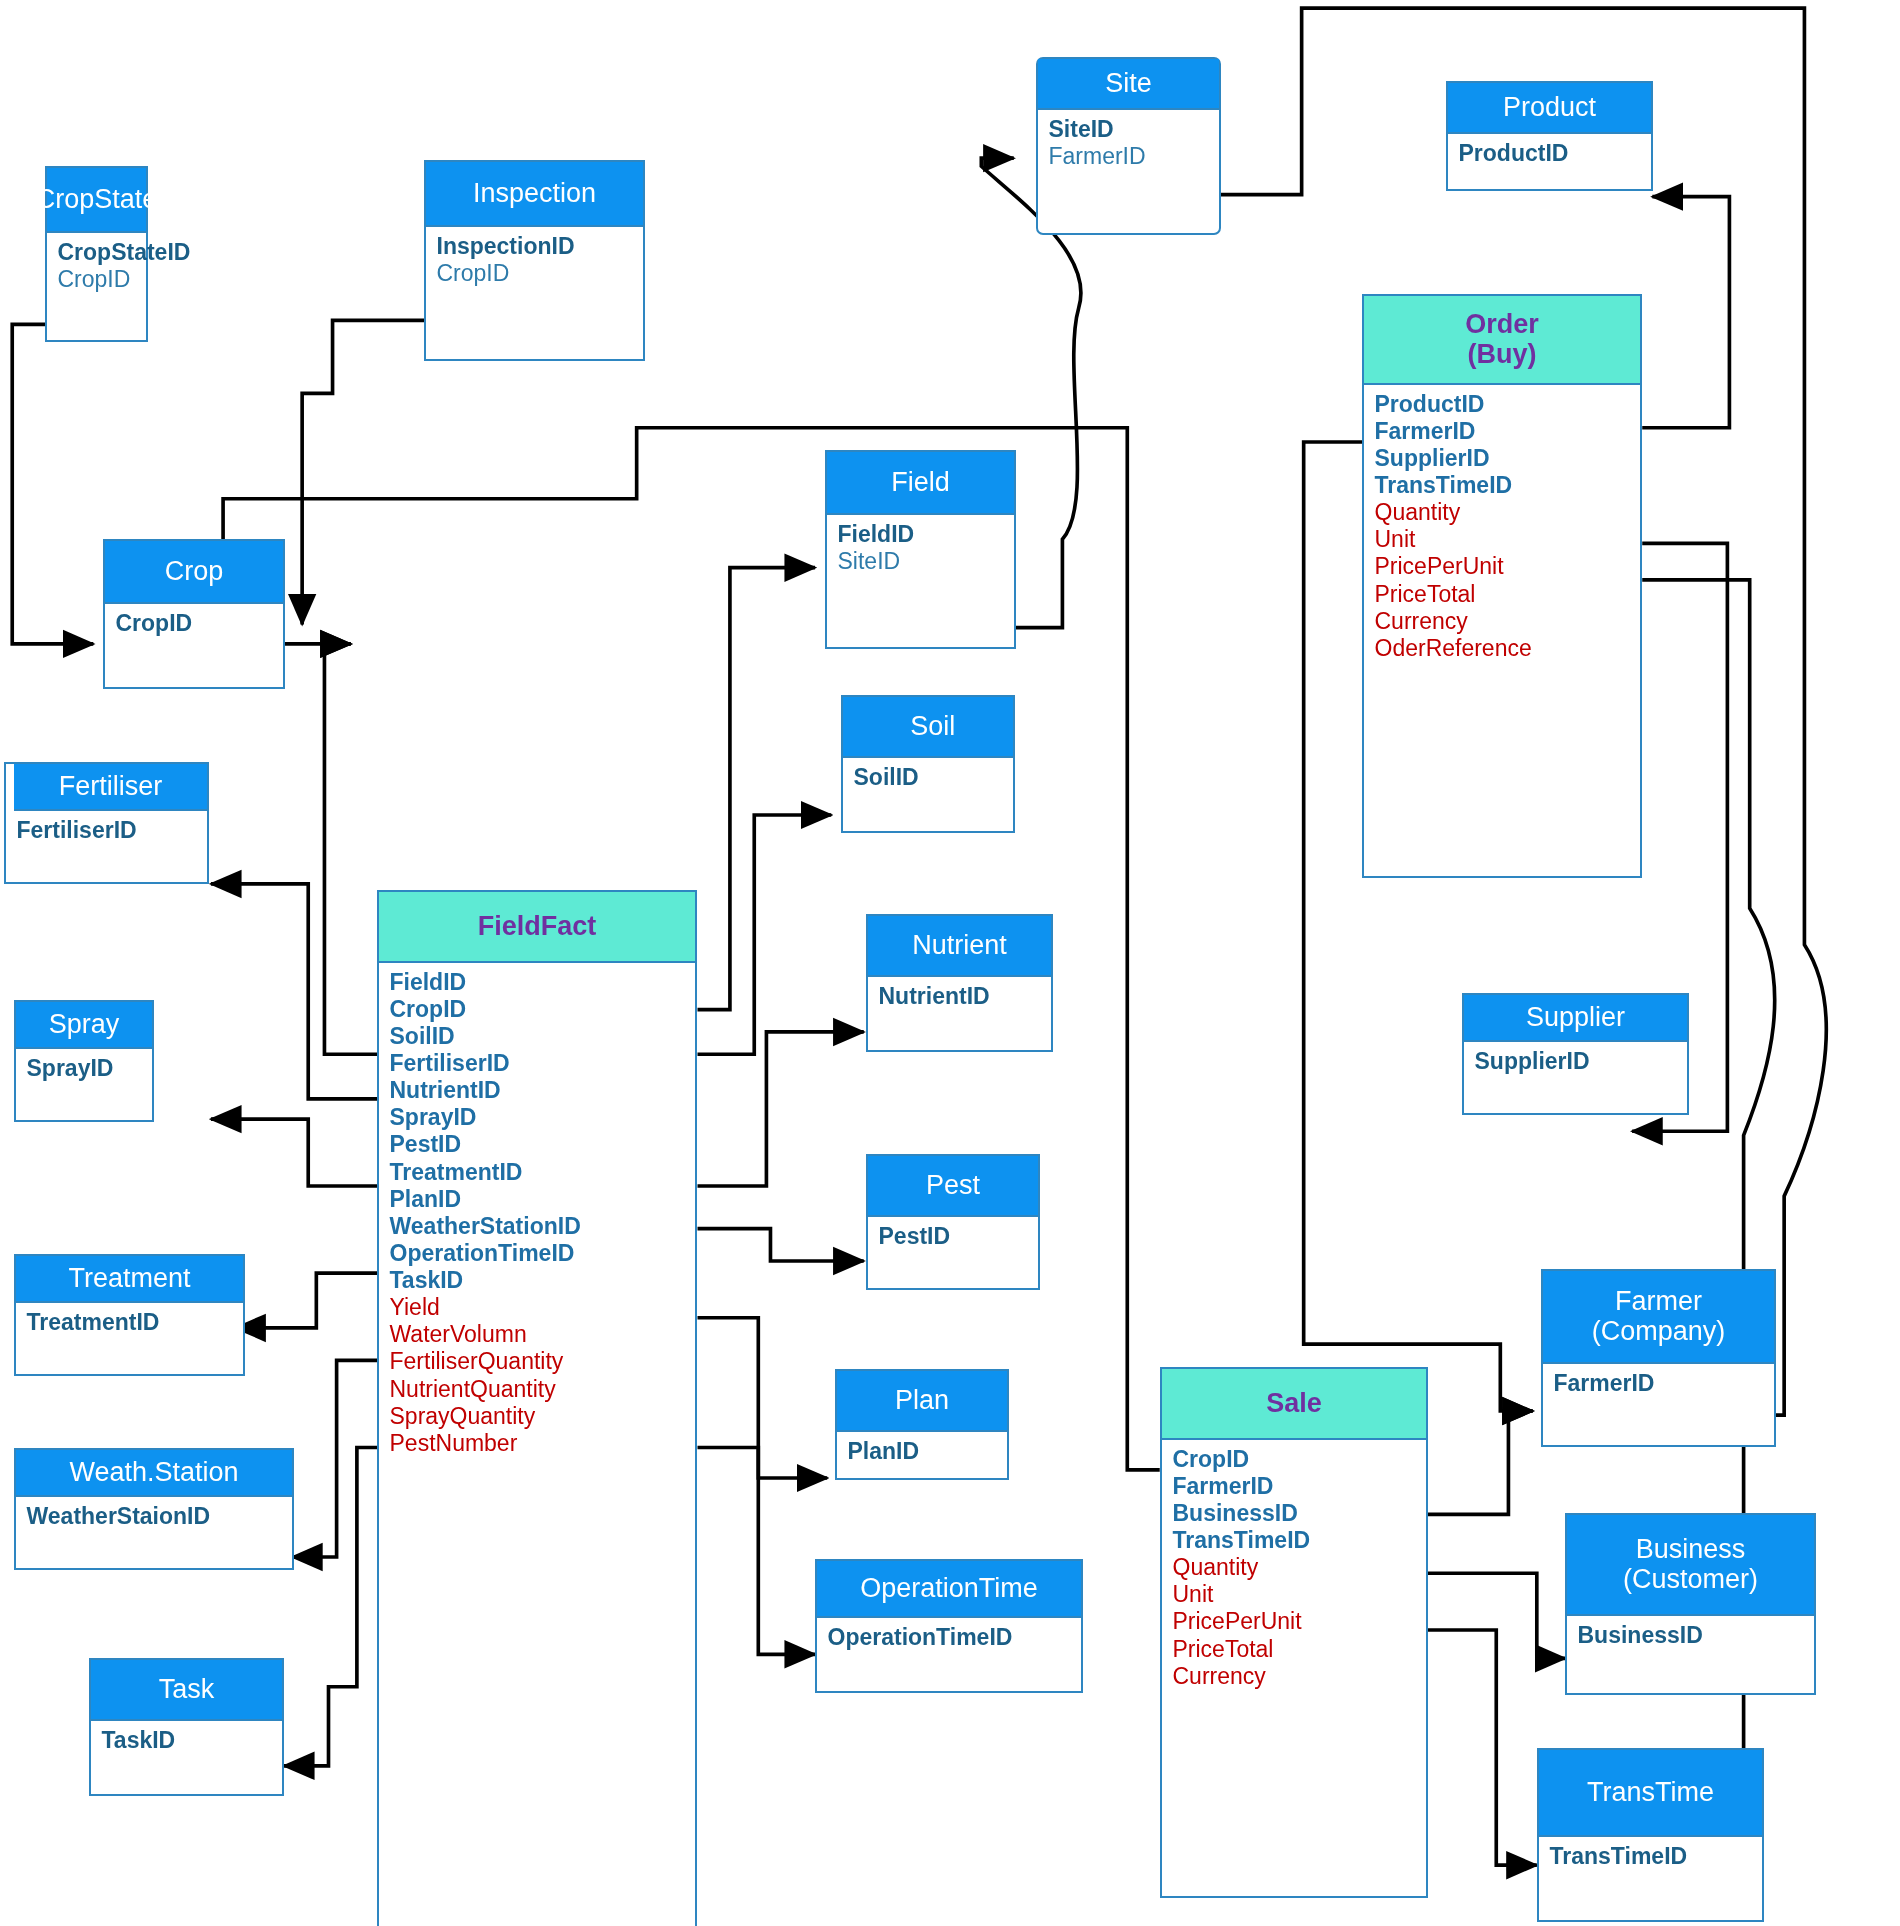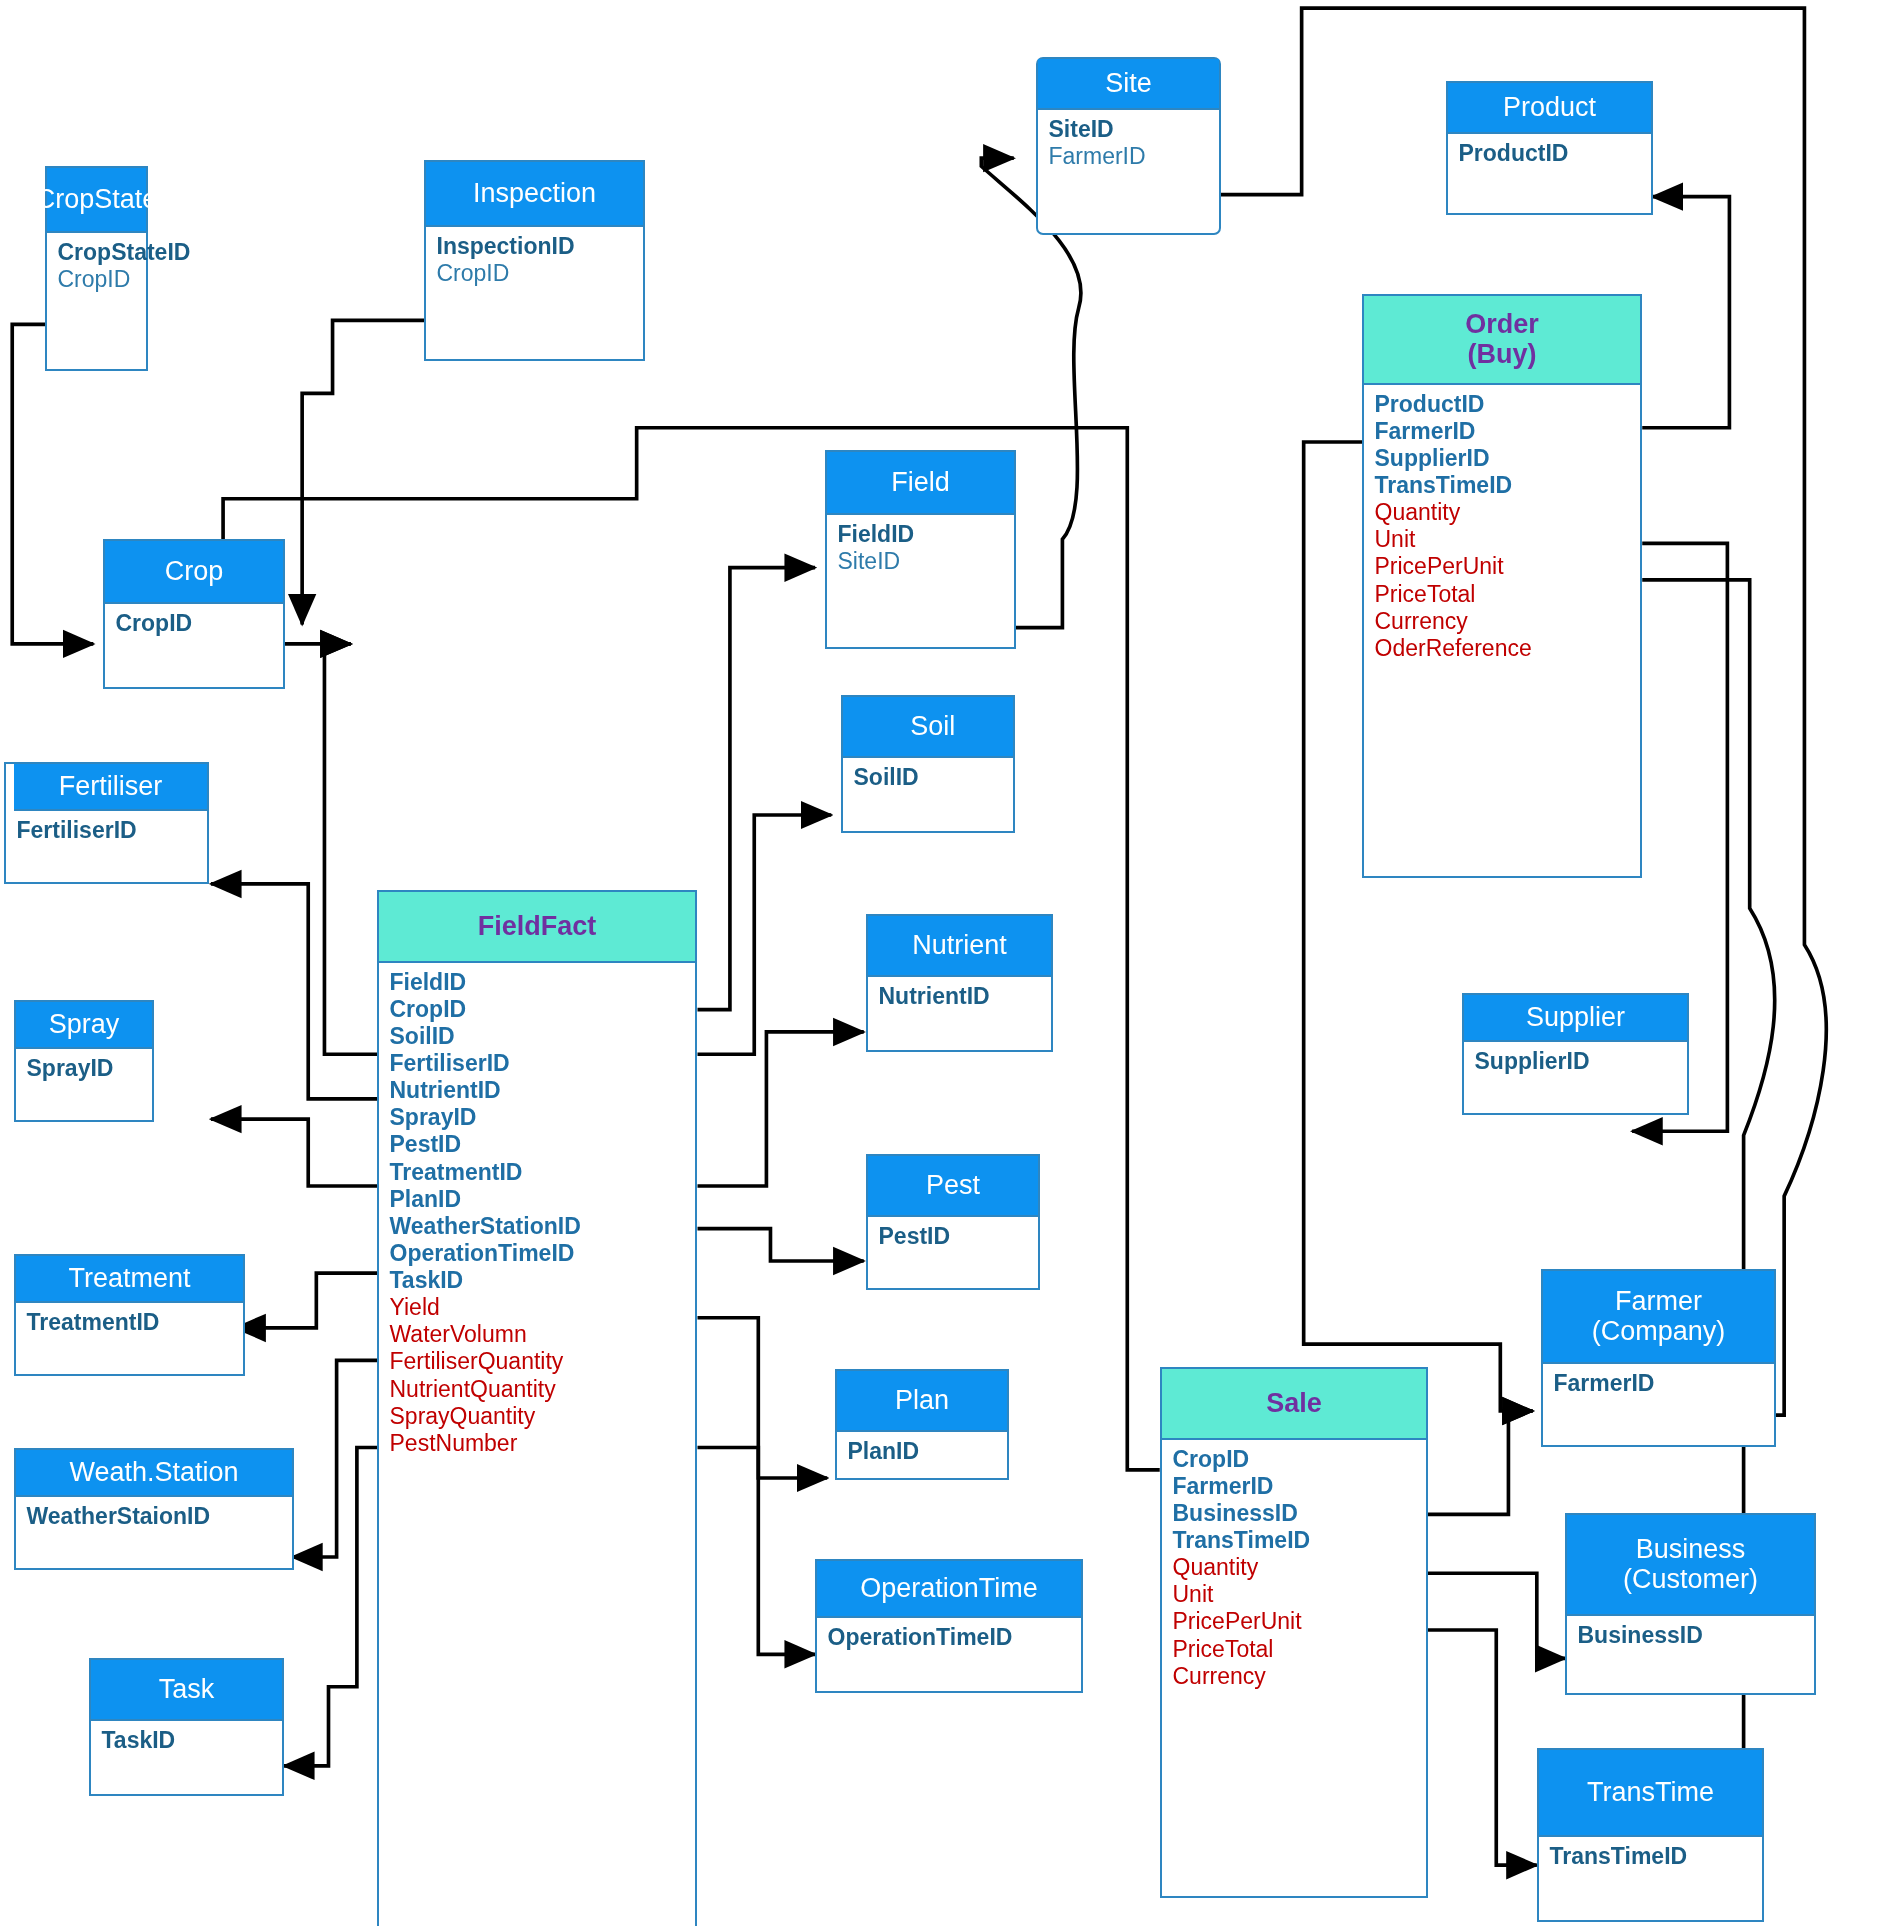--- a/index.html
+++ b/index.html
@@ -107,21 +107,21 @@
       <path d="M4050,1430 L4315,1430 L4315,2240 C4430,2420 4360,2650 4300,2800 L4300,4600 L3870,4600" marker-end="url(#ar)"></path>
 
       <path d="M3520,3735 L3720,3735 L3720,3480 L3780,3480" marker-end="url(#ar)"></path>
 
       <path d="M3520,3880 L3790,3880 L3790,4090 L3860,4090" marker-end="url(#ar)"></path>
 
       <path d="M3520,4020 L3690,4020 L3690,4600 L3790,4600" marker-end="url(#ar)"></path>
     </g>
   </svg>
 
-  <div class="ent" style="left:45px;top:166px;width:103px;height:205px;">
+  <div class="ent" style="left:45px;top:166px;width:103px;height:176px;">
     <div class="hd" style="height:65px;">
       <span>CropState</span>
     </div>
     <div class="body">
       <div class="attr pk">CropStateID</div>
       <div class="attr fk">CropID</div>
     </div>
   </div>
 
   <div class="ent" style="left:424px;top:160px;width:221px;height:201px;">
@@ -137,21 +137,21 @@
   <div class="ent" style="left:1036px;top:57px;width:185px;height:178px;border-radius:7px;">
     <div class="hd" style="height:51px;">
       <span>Site</span>
     </div>
     <div class="body">
       <div class="attr pk">SiteID</div>
       <div class="attr fk">FarmerID</div>
     </div>
   </div>
 
-  <div class="ent" style="left:1446px;top:81px;width:207px;height:134px;">
+  <div class="ent" style="left:1446px;top:81px;width:207px;height:110px;">
     <div class="hd" style="height:51px;">
       <span>Product</span>
     </div>
     <div class="body">
       <div class="attr pk">ProductID</div>
     </div>
   </div>
 
   <div class="ent fact" style="left:1362px;top:294px;width:280px;height:584px;">
     <div class="hd" style="height:89px;">

